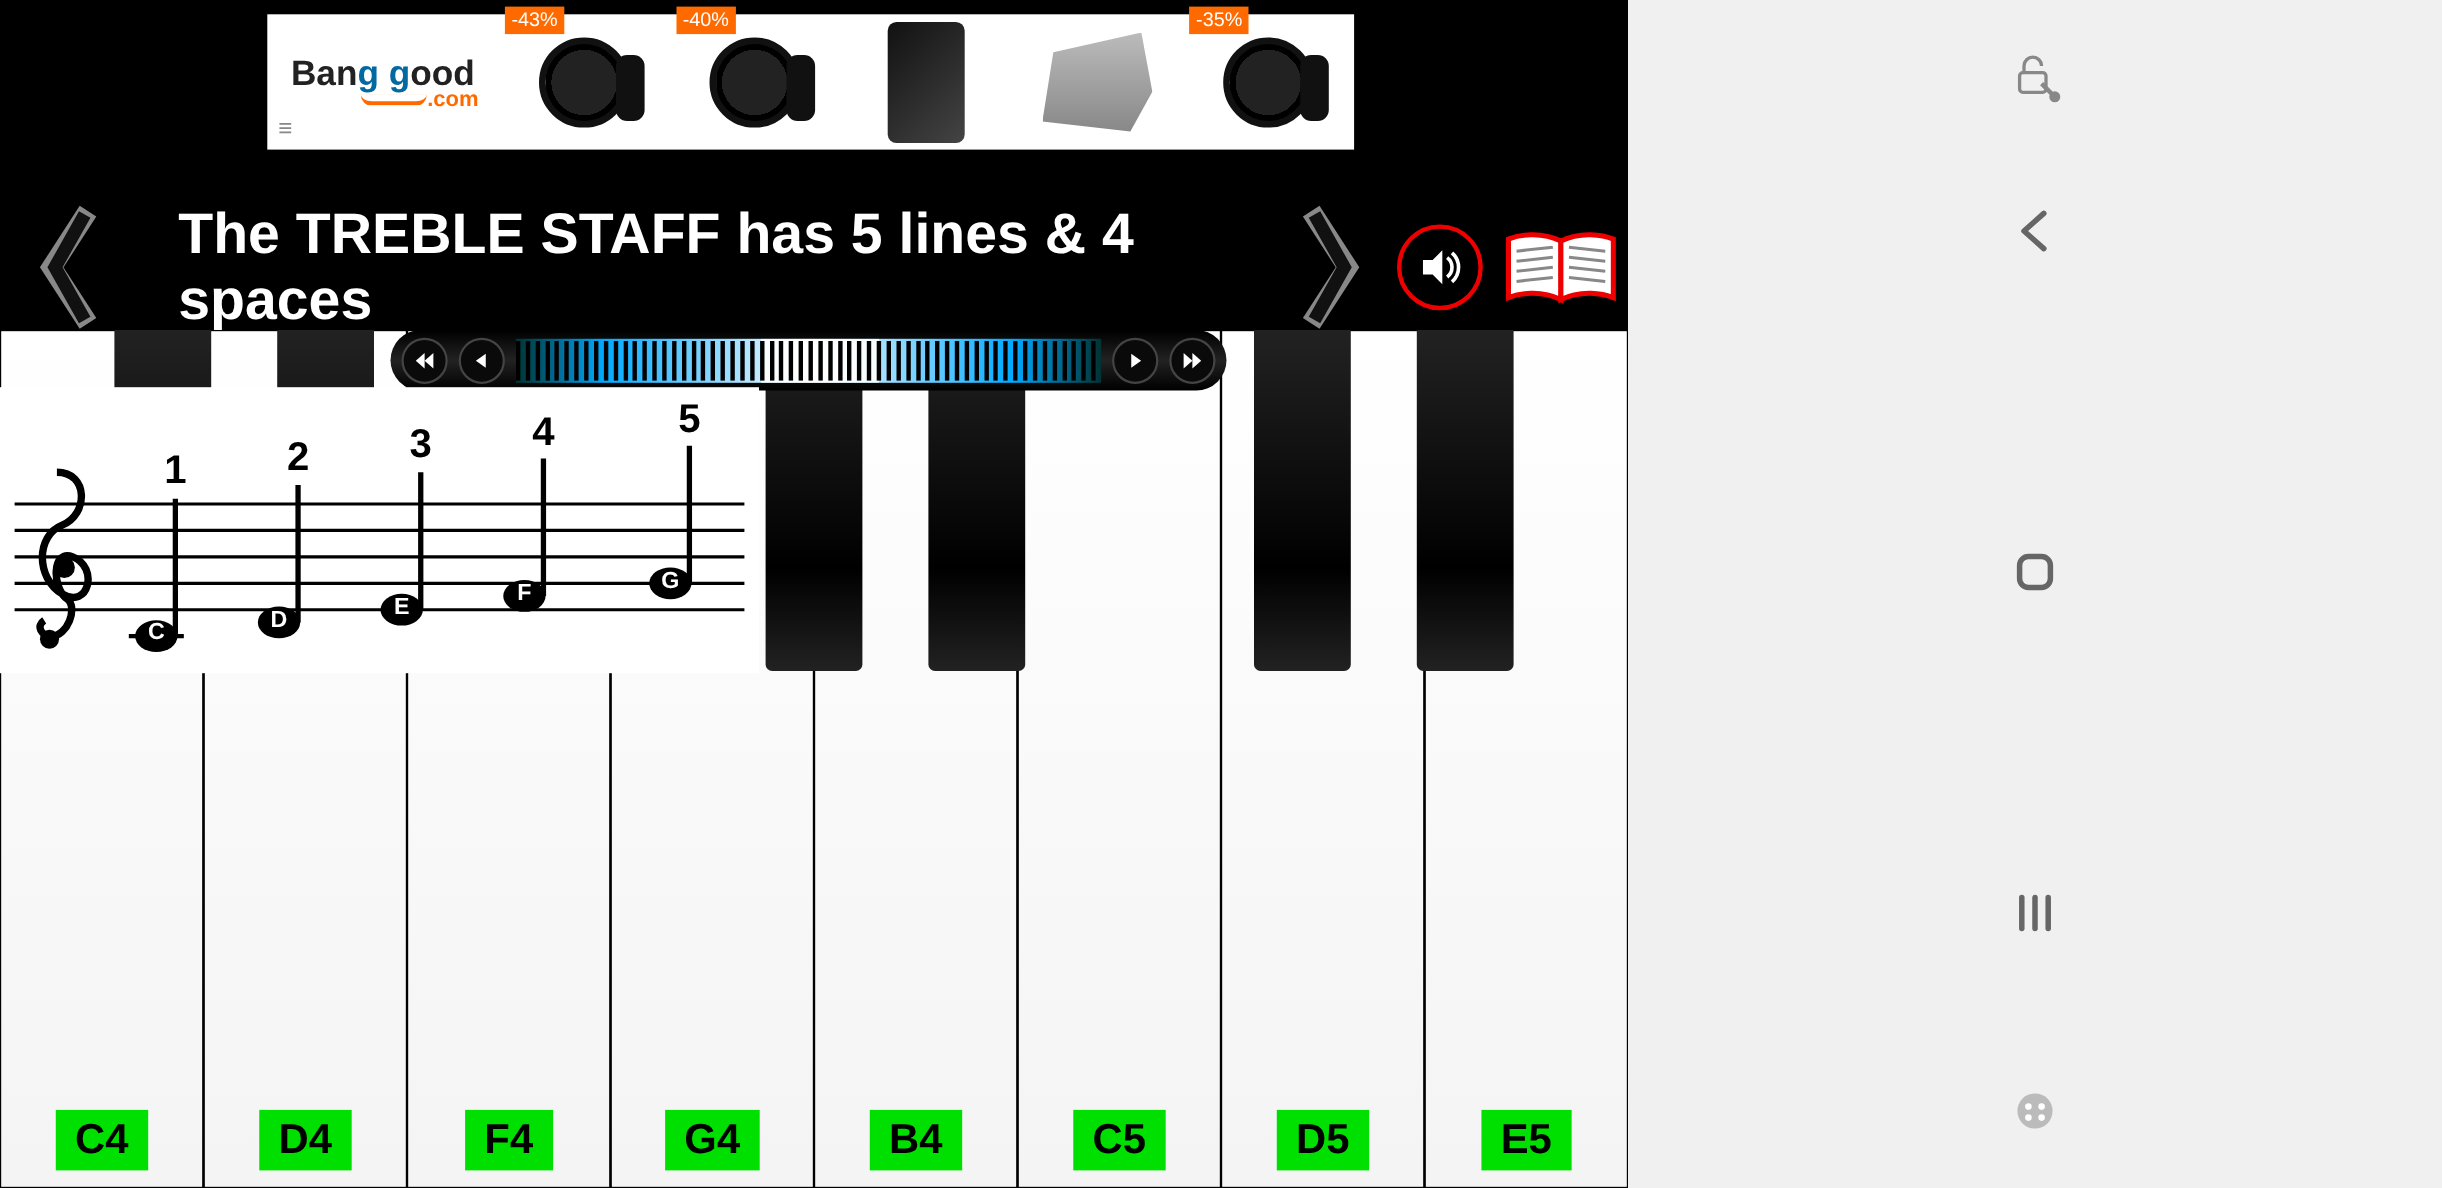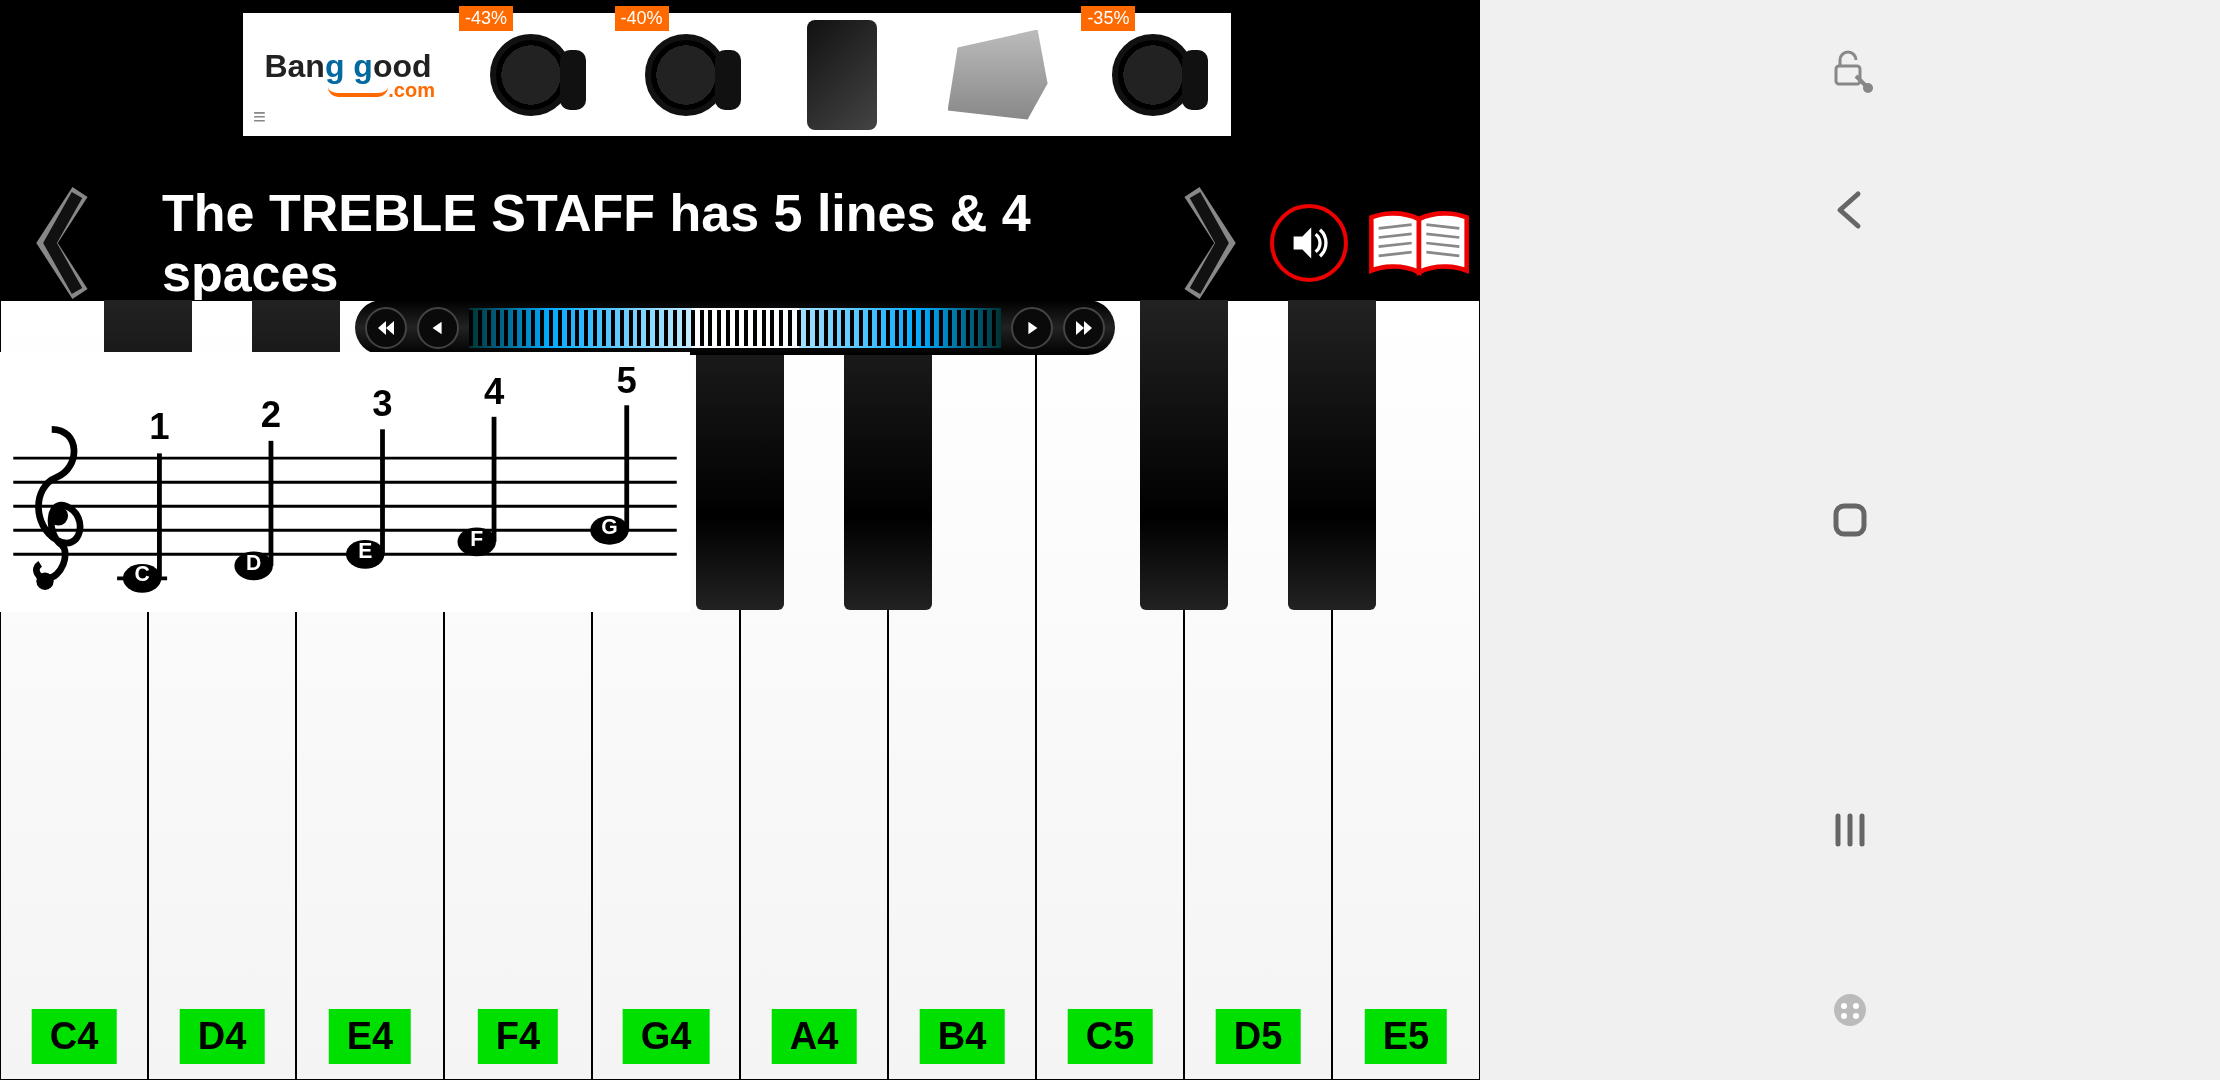--- a/index.html
+++ b/index.html
@@ -132,30 +132,24 @@
 
   <div class="piano">
     <div class="whites">
       <div class="white-key">
           <div class="lab">C4</div>
         </div>
       <div class="white-key">
           <div class="lab">D4</div>
         </div>
       <div class="white-key">
-          <div class="lab">E4</div>
-        </div>
-      <div class="white-key">
           <div class="lab">F4</div>
         </div>
       <div class="white-key">
           <div class="lab">G4</div>
-        </div>
-      <div class="white-key">
-          <div class="lab">A4</div>
         </div>
       <div class="white-key">
           <div class="lab">B4</div>
         </div>
       <div class="white-key">
           <div class="lab">C5</div>
         </div>
       <div class="white-key">
           <div class="lab">D5</div>
         </div>

